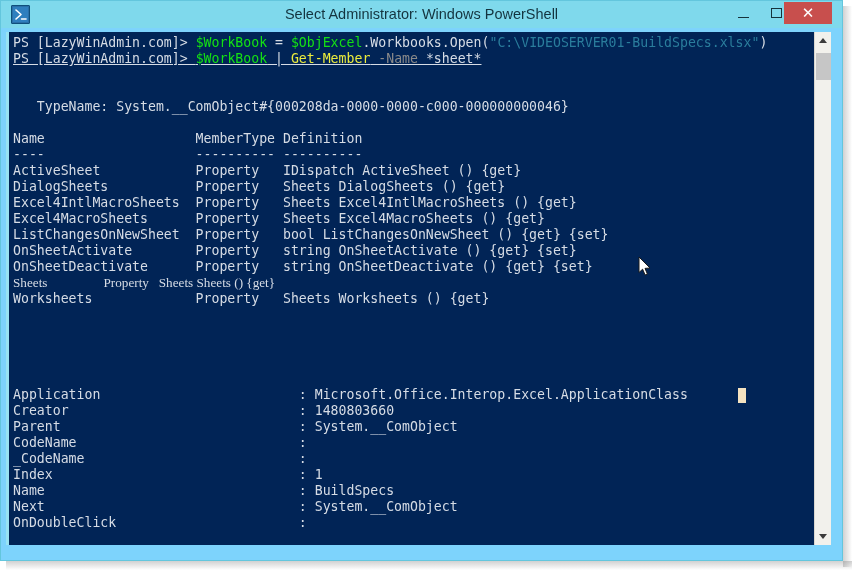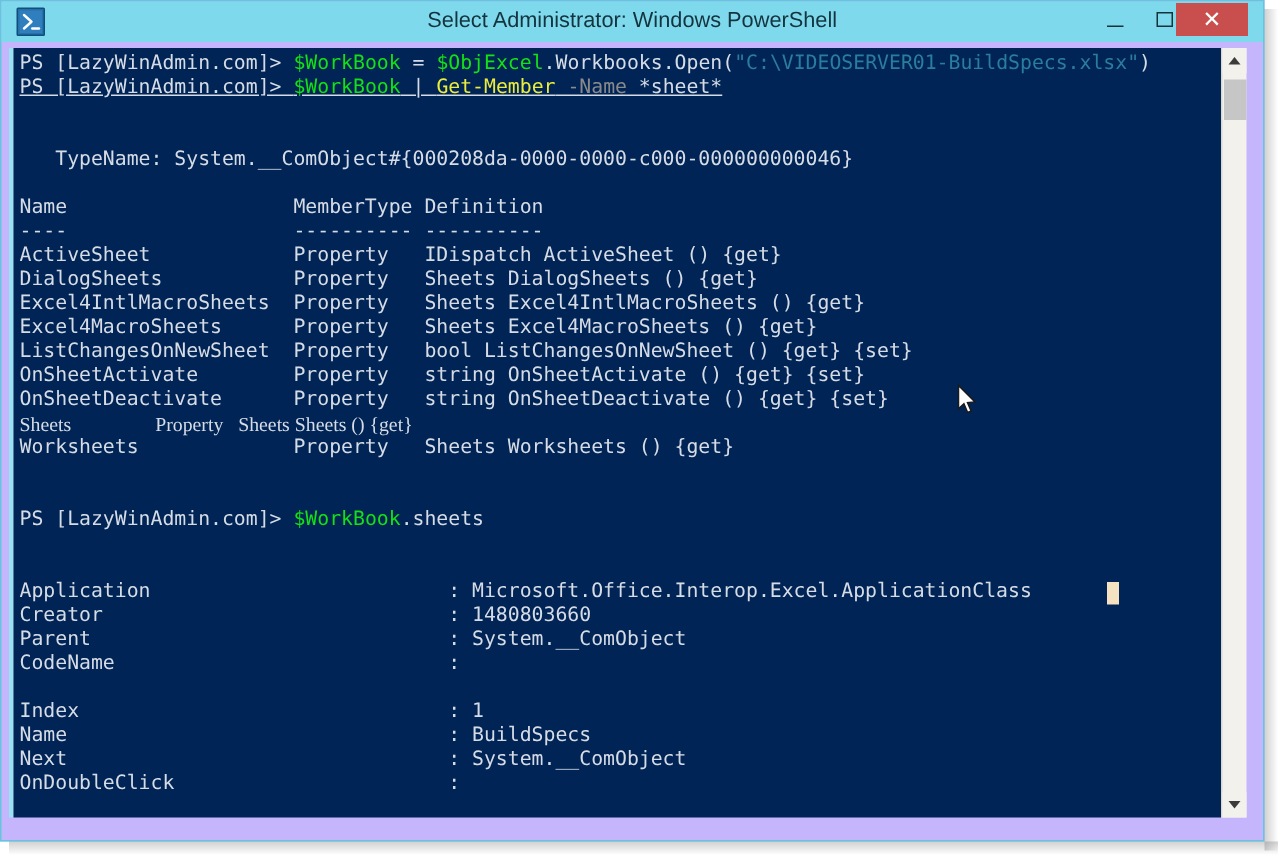--- a/index.html
+++ b/index.html
@@ -18,21 +18,21 @@
     height: 570px;
     background: #ffffff;
   }
 
   
   .window {
     position: absolute;
     left: 0; top: 0;
     width: 843px;
     height: 561px;
-    background: #c4b5fd;
+    background: #7dd3fc;
     box-sizing: border-box;
     border: 1px solid #63c6dd;
   }
   .window-shadow {
     position: absolute;
     left: 843px; top: 6px;
     width: 9px; height: 561px;
     background: linear-gradient(to right, rgba(120,120,120,.34), rgba(255,255,255,0));
   }
   .window-shadow-b {
@@ -228,25 +228,25 @@
         <div class="line" style="top: 115px;"><span class="c-out">----                   ---------- ----------</span></div>
         <div class="line" style="top: 131px;"><span class="c-out">ActiveSheet            Property   IDispatch ActiveSheet () {get}</span></div>
         <div class="line" style="top: 147px;"><span class="c-out">DialogSheets           Property   Sheets DialogSheets () {get}</span></div>
         <div class="line" style="top: 163px;"><span class="c-out">Excel4IntlMacroSheets  Property   Sheets Excel4IntlMacroSheets () {get}</span></div>
         <div class="line" style="top: 179px;"><span class="c-out">Excel4MacroSheets      Property   Sheets Excel4MacroSheets () {get}</span></div>
         <div class="line" style="top: 195px;"><span class="c-out">ListChangesOnNewSheet  Property   bool ListChangesOnNewSheet () {get} {set}</span></div>
         <div class="line" style="top: 211px;"><span class="c-out">OnSheetActivate        Property   string OnSheetActivate () {get} {set}</span></div>
         <div class="line" style="top: 227px;"><span class="c-out">OnSheetDeactivate      Property   string OnSheetDeactivate () {get} {set}</span></div>
         <div class="line" style="top: 243px; font-family: Liberation Serif, serif;"><span class="c-out">Sheets                 Property   Sheets Sheets () {get}</span></div>
         <div class="line" style="top: 259px;"><span class="c-out">Worksheets             Property   Sheets Worksheets () {get}</span></div>
-        <div class="line" style="top: 307px;"><span class="c-default">PS [LazyWinAdmin.com]&gt; </span><span class="c-var">$WorkBook</span><span class="c-default">.sheets</span></div>
         <div class="line" style="top: 355px;"><span class="c-out">Application                         : Microsoft.Office.Interop.Excel.ApplicationClass</span></div>
         <div class="line" style="top: 371px;"><span class="c-out">Creator                             : 1480803660</span></div>
         <div class="line" style="top: 387px;"><span class="c-out">Parent                              : System.__ComObject</span></div>
         <div class="line" style="top: 403px;"><span class="c-out">CodeName                            :</span></div>
+        <div class="line" style="top: 419px;"><span class="c-out">_CodeName                           :</span></div>
         <div class="line" style="top: 435px;"><span class="c-out">Index                               : 1</span></div>
         <div class="line" style="top: 451px;"><span class="c-out">Name                                : BuildSpecs</span></div>
         <div class="line" style="top: 467px;"><span class="c-out">Next                                : System.__ComObject</span></div>
         <div class="line" style="top: 483px;"><span class="c-out">OnDoubleClick                       :</span></div>
         <div class="line" style="top: 520px;"><span class="c-out">OnSheetActivate                     :</span></div>
         <div class="cursor-block" style="top: 356px;"></div>
     </div>
 
     <div class="scrollbar">
       <div class="sb-btn sb-up">

